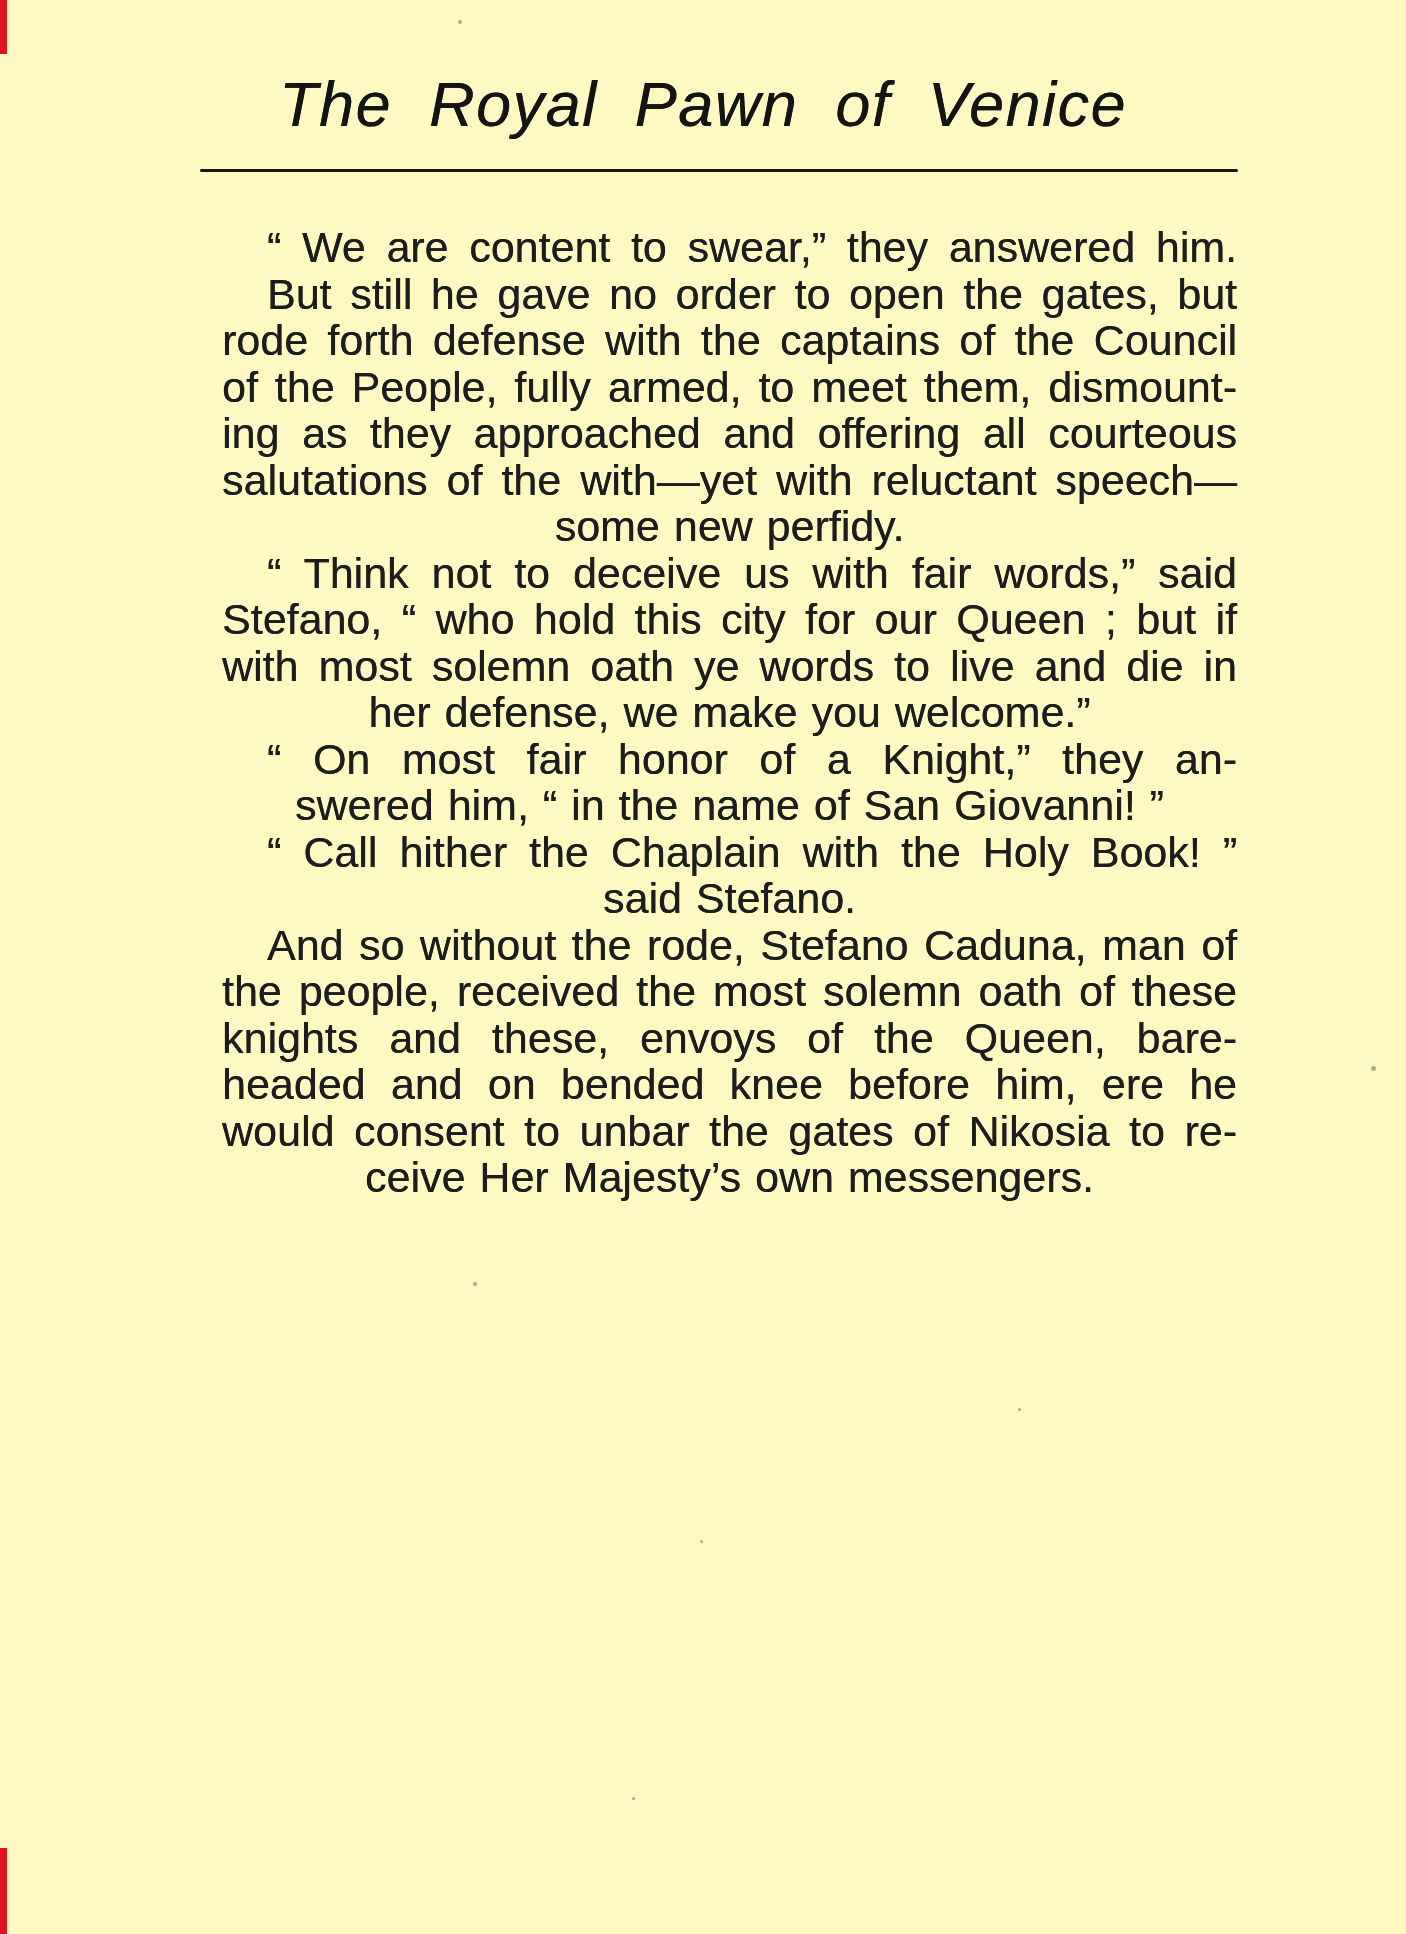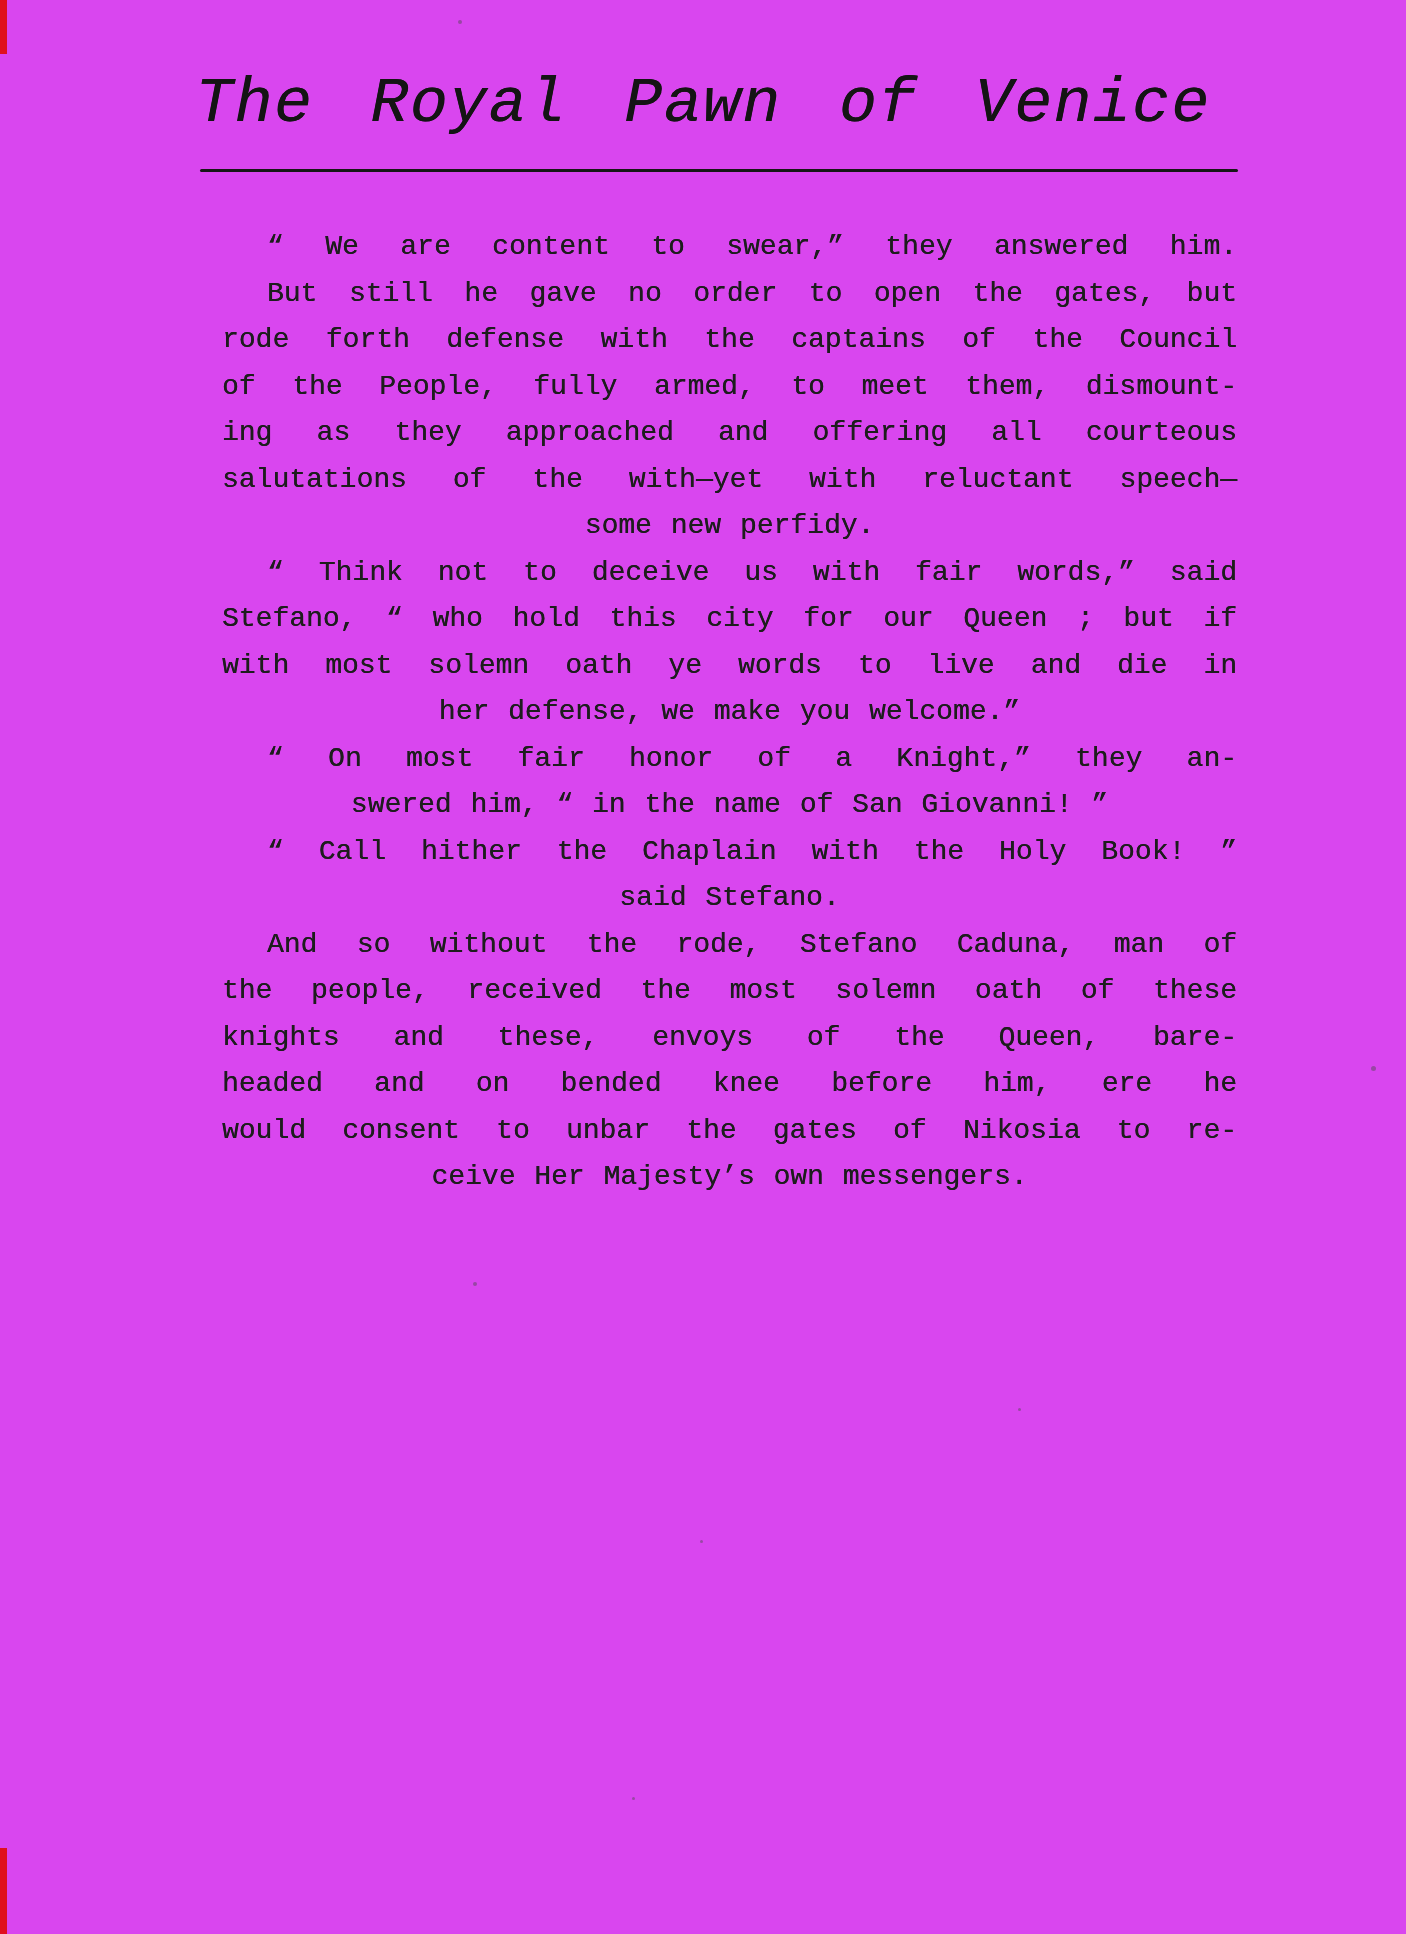--- a/index.html
+++ b/index.html
@@ -1,21 +1,21 @@
 <!DOCTYPE html>
 <html><head>
 <meta charset="utf-8">
 <style>
   html,body{margin:0;padding:0;background:#ffffff;}
   .page{
     position:relative;
     width:1406px;height:1934px;
-    background:#d946ef;
+    background:#fef9c3;
     overflow:hidden;
-    font-family:Liberation Mono, monospace;
+    font-family:Liberation Sans, sans-serif;
   }
   .running-head{
     position:absolute;
     top:70px;left:0;width:100%;
     text-align:center;
     font-style:italic;
     font-size:63px;
     line-height:1.1;
     color:#141414;
     letter-spacing:1.5px;
@@ -26,21 +26,21 @@
     position:absolute;
     top:169px;left:200px;
     width:1038px;height:3px;
     background:#161616;
     border-radius:2px;
   }
   .text-block{
     position:absolute;
     left:222px;top:224px;
     width:1015px;
-    font-size:28px;
+    font-size:43px;
     line-height:46.5px;
     color:#1d1d1d;
     word-spacing:2px;
     text-shadow:0.25px 0.25px 0 #1d1d1d;
   }
   .line{
     height:46.5px;
     text-align:center;
     white-space:normal;
   }

